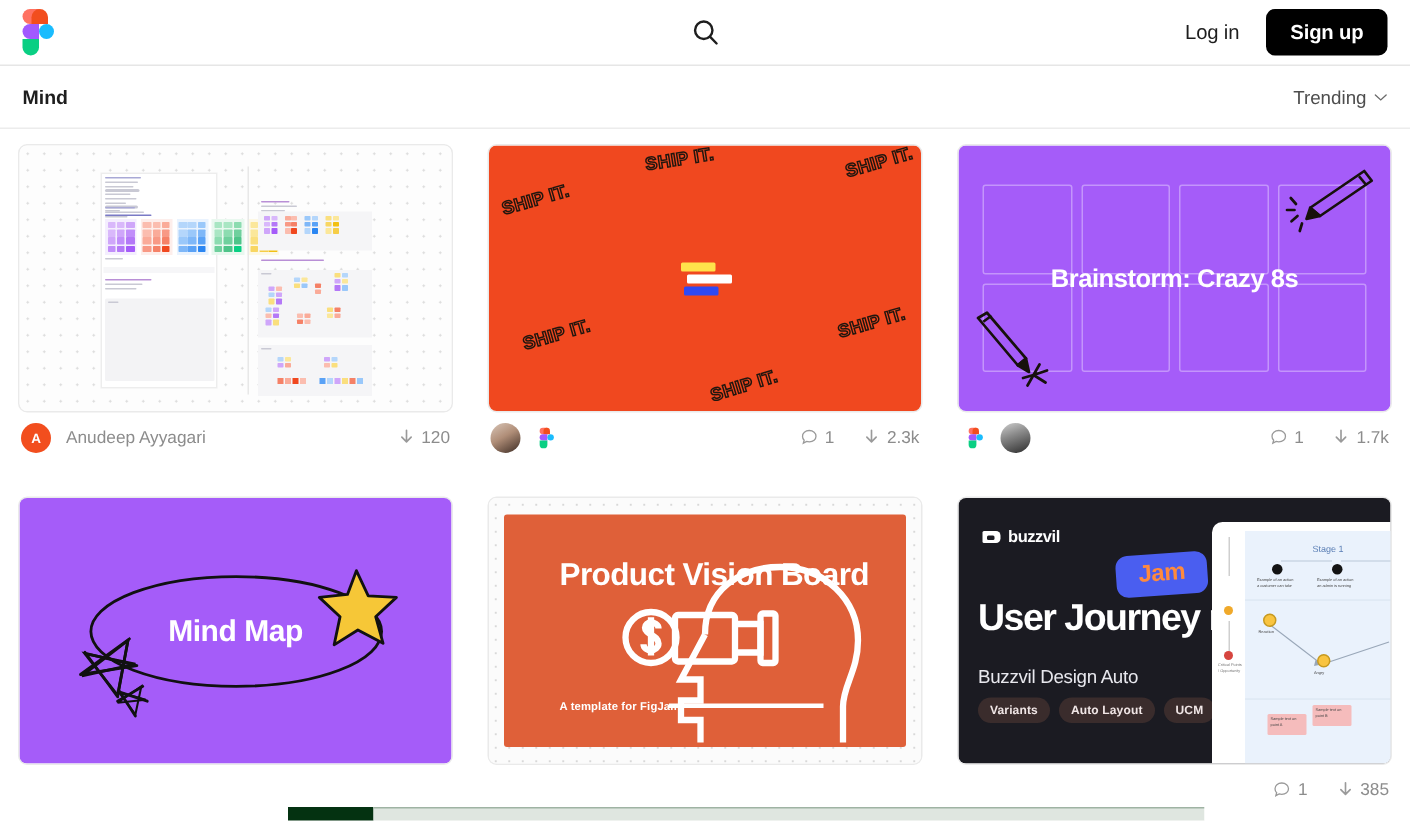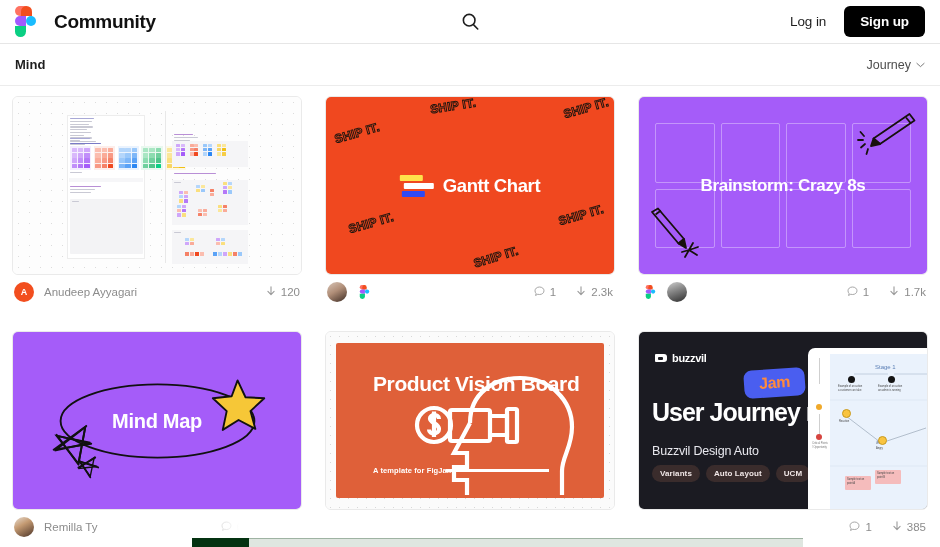--- a/index.html
+++ b/index.html
@@ -292,40 +292,39 @@
 
 <div class="topnav">
   <div class="brand">
     <div class="figma-logo">
       <i class="fl-orange"></i>
         <i class="fl-red"></i>
       <i class="fl-purple"></i>
         <i class="fl-blue"></i>
       <i class="fl-green"></i>
     </div>
-    <span class="brand-title">Community</span>
   </div>
 
   <div class="nav-search">
     <svg width="19" height="19" viewBox="0 0 20 20" fill="none">
       <circle cx="8.6" cy="8.6" r="6.1" stroke="#1e1e1e" stroke-width="1.7"></circle>
       <line x1="13.1" y1="13.3" x2="17.6" y2="17.9" stroke="#1e1e1e" stroke-width="1.7" stroke-linecap="round"></line>
     </svg>
   </div>
 
   <div class="nav-right">
     <span class="login-link">Log in</span>
     <button class="signup-btn">Sign up</button>
   </div>
 </div>
 
 <div class="subbar">
   <span class="subbar-title">Mind</span>
   <div class="sort-control">
-    <span>Journey</span>
+    <span>Trending</span>
     <svg class="chev" width="9" height="6" viewBox="0 0 10 6">
       <path d="M1 1.2 L5 4.8 L9 1.2" stroke="#6b6b6b" stroke-width="1" fill="none" stroke-linecap="round"></path>
     </svg>
   </div>
 </div>
 
 <div class="grid">
 
   <div class="card">
     <div class="thumb">
@@ -593,21 +592,20 @@
       <div class="ship" style="left:237px;top:5px;transform:rotate(-16deg);">SHIP IT.</div>
       <div class="ship" style="left:22px;top:120px;transform:rotate(-16deg);">SHIP IT.</div>
       <div class="ship" style="left:147px;top:154px;transform:rotate(-17deg);">SHIP IT.</div>
       <div class="ship" style="left:232px;top:112px;transform:rotate(-16deg);">SHIP IT.</div>
       <div class="gantt-center">
         <div class="gantt-bars">
           <div class="gb gb1"></div>
             <div class="gb gb2"></div>
             <div class="gb gb3"></div>
         </div>
-        <span class="gantt-title">Gantt Chart</span>
       </div>
     </div>
 
     <div class="card-footer">
       <div class="authors">
         <div class="avatar" style="background:linear-gradient(150deg,#d9c6b8 0%,#b08e78 45%,#3b2a22 100%);"></div>
         <div class="avatar" style="background:transparent;">
           <div class="figma-logo" style="width:11px;height:16px;transform:scale(0.86);">
             <i class="fl-orange" style="width:5.5px;height:5.2px;border-radius:2.8px 0 0 2.8px"></i>
             <i class="fl-red" style="width:5.5px;height:5.2px;left:2.8px;border-radius:2.8px 2.8px 0 0"></i>
@@ -708,40 +706,20 @@
         <g stroke="#111" stroke-width="1.9" fill="none" stroke-linecap="round">
           <path d="M42 120 L73 96 L66 133 L44 105 L78 112 Z"></path>
           <path d="M41 119 L74 95 M66 134 L44 104 M45 105 L79 113 M73 96 L66 134 M79 113 L41 119"></path>
           <path d="M66 138 L82 127 L78 146 L67 131 L85 136 Z" stroke-width="1.4"></path>
           <path d="M66 137 L83 127 M78 147 L67 130 M68 131 L86 137"></path>
         </g>
       </svg>
       <div class="mm-title">Mind Map</div>
     </div>
 
-    <div class="card-footer">
-      <div class="authors">
-        <div class="avatar" style="background:linear-gradient(150deg,#e8ddd2 0%,#c49a72 40%,#4a3226 100%);"></div>
-        <span class="author-name">Remilla Ty</span>
-      </div>
-      <div class="stats">
-        <span class="stat">
-          <svg width="11" height="11" viewBox="0 0 12 12">
-            <path d="M6 1.1 C8.9 1.1 10.9 2.9 10.9 5.2 C10.9 7.5 8.9 9.3 6 9.3 C5.3 9.3 4.7 9.2 4.1 9.0 L1.7 10.3 L2.3 8.2 C1.5 7.4 1.1 6.4 1.1 5.2 C1.1 2.9 3.1 1.1 6 1.1 Z" stroke="#9a9a9a" stroke-width="0.95" fill="none"></path>
-          </svg>
-          <span>0</span>
-        </span>
-        <span class="stat">
-          <svg width="10" height="11" viewBox="0 0 10 11">
-            <path d="M5 0.8 V8.2 M1.9 5.4 L5 8.6 L8.1 5.4" stroke="#9a9a9a" stroke-width="1.1" fill="none" stroke-linecap="round" stroke-linejoin="round"></path>
-          </svg>
-          <span>2.3k</span>
-        </span>
-      </div>
-    </div>
   </div>
 
   <div class="card">
     <div class="thumb">
       <div class="pv-outer"></div>
       <div class="pv-inner">
         <div class="pv-title">Product Vision Board</div>
         <svg style="position:absolute;right:2px;top:32px;" width="190" height="125" viewBox="0 0 190 125">
           <g stroke="#fff" stroke-width="4.2" fill="none" stroke-linejoin="miter" stroke-linecap="butt">
             <path d="M58 48 C58 18 82 3 108 3 C138 3 160 25 160 52 C160 72 150 82 150 96 L150 120"></path>

